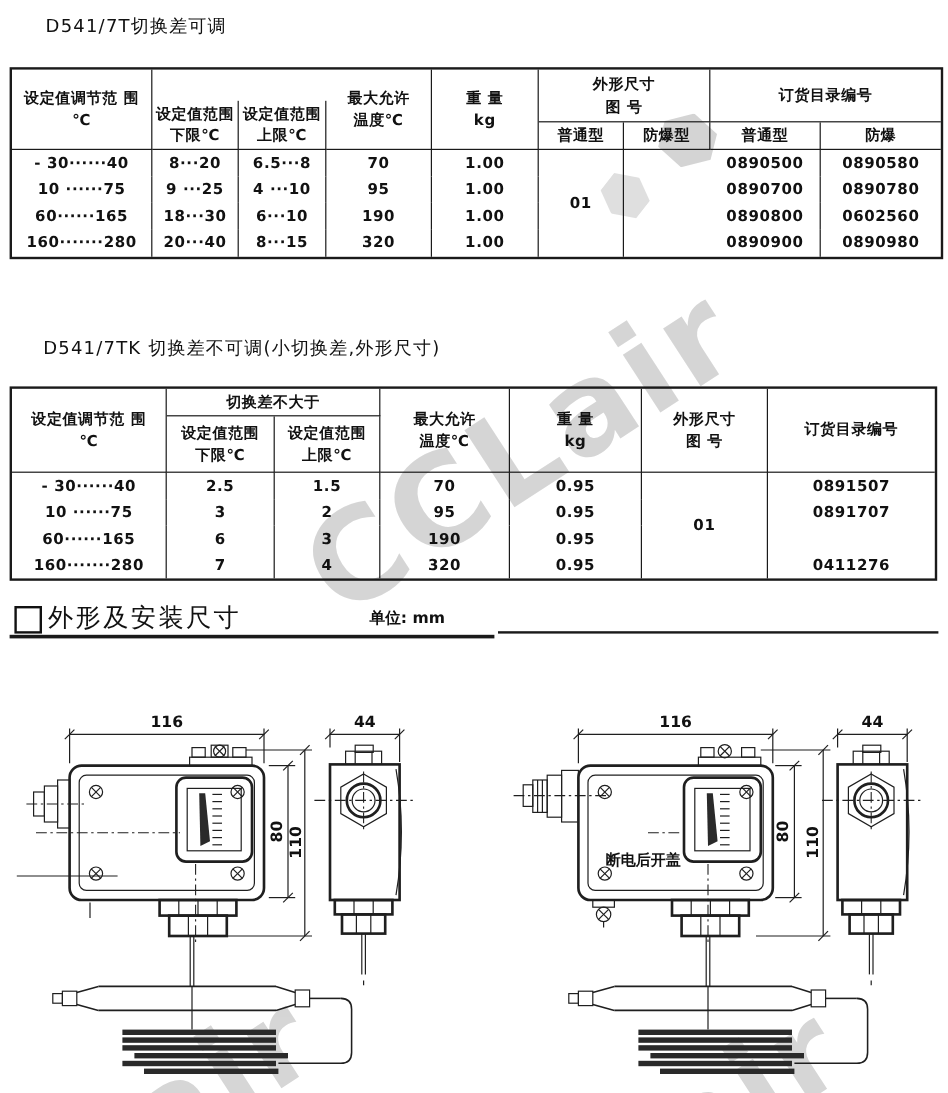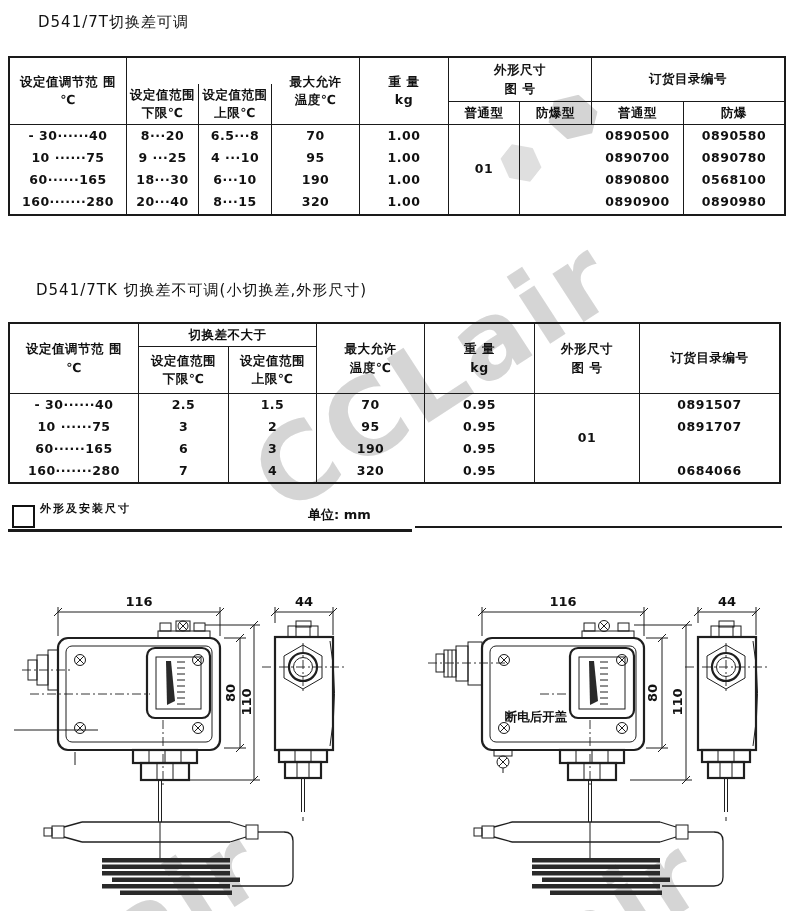--- a/index.html
+++ b/index.html
@@ -11,21 +11,21 @@
      font-weight:bold;font-size:12.5px;line-height:1.45;text-align:center;letter-spacing:.5px;
      box-sizing:border-box}
   .br{border-right:1.5px solid #1a1a1a}
   .bb{border-bottom:1.5px solid #1a1a1a}
   .rule{position:absolute;background:#1a1a1a;z-index:1}
   .wm{position:absolute;font-weight:bold;color:#b4b4b4;opacity:.55;white-space:nowrap;
       letter-spacing:4px;transform-origin:0 50%;z-index:0;font-family:"DejaVu Sans",sans-serif}
   .hex{position:absolute;background:#b0b0b0;opacity:.55;z-index:0;
        clip-path:polygon(50% 0%,95% 26%,95% 74%,50% 100%,5% 74%,5% 26%)}
   #secbox{position:absolute;left:12px;top:505px;width:19px;height:19px;border:2px solid #111;z-index:1}
-  #sectitle{position:absolute;left:40px;top:501px;font-size:11px;font-weight:bold;letter-spacing:2px;z-index:1}
+  #sectitle{position:absolute;left:40px;top:501px;font-size:21px;font-weight:normal;letter-spacing:2px;z-index:1}
   #unitlbl{position:absolute;left:308px;top:506px;font-size:13px;font-weight:bold;z-index:1}
   #dwg{position:absolute;left:0;top:560px;z-index:1}
   #dwg line,#dwg path,#dwg rect,#dwg circle,#dwg polygon,#dwg polyline{stroke:#1f1f1f;fill:none;stroke-width:1.3px}
   #dwg .sw2{stroke-width:2.2px}
   #dwg .sw1{stroke-width:1px}
   #dwg .fill{fill:#2a2a2a;stroke:none}
   #dwg .cl{stroke-dasharray:9 3 2 3;stroke-width:.9px}
   #dwg text{fill:#111;stroke:none;font:bold 13px "DejaVu Sans",sans-serif}
   #dwg text.small{font-size:12.5px}
 </style>
@@ -100,21 +100,21 @@
 
     <div class="c br" style="grid-area:4/6/8/7">01</div>
 
     <div class="c br" style="grid-area:4/8/5/9">0890500</div>
     <div class="c br" style="grid-area:5/8/6/9">0890700</div>
     <div class="c br" style="grid-area:6/8/7/9">0890800</div>
     <div class="c br" style="grid-area:7/8/8/9">0890900</div>
 
     <div class="c" style="grid-area:4/9/5/10">0890580</div>
     <div class="c" style="grid-area:5/9/6/10">0890780</div>
-    <div class="c" style="grid-area:6/9/7/10">0568100</div>
+    <div class="c" style="grid-area:6/9/7/10">0602560</div>
     <div class="c" style="grid-area:7/9/8/10">0890980</div>
   </div>
 
   <div class="ttl" style="left:36px;top:281px">D541/7TK 切换差不可调(小切换差,外形尺寸)</div>
 
   <div class="grid" style="left:8px;top:322px;grid-template-columns:129px 90px 88px 108px 110px 105px 139px;grid-template-rows:23px 47px 22px 22px 22px 22px">
     <div class="c br bb" style="grid-area:1/1/3/2">
       <span>设定值调节范 围</span>
       <span>℃</span>
     </div>
@@ -163,21 +163,21 @@
 
     <div class="c br" style="grid-area:3/5/4/6">0.95</div>
     <div class="c br" style="grid-area:4/5/5/6">0.95</div>
     <div class="c br" style="grid-area:5/5/6/6">0.95</div>
     <div class="c br" style="grid-area:6/5/7/6">0.95</div>
 
     <div class="c br" style="grid-area:3/6/7/7">01</div>
 
     <div class="c" style="grid-area:3/7/4/8">0891507</div>
     <div class="c" style="grid-area:4/7/5/8">0891707</div>
-    <div class="c" style="grid-area:6/7/7/8">0684066</div>
+    <div class="c" style="grid-area:6/7/7/8">0411276</div>
   </div>
 
   <div id="secbox"></div>
   <div id="sectitle">外形及安装尺寸</div>
   <div id="unitlbl">单位: mm</div>
   <div class="rule" style="left:8px;top:529px;width:404px;height:2.5px"></div>
   <div class="rule" style="left:415px;top:526px;width:367px;height:2px"></div>
 
   <svg id="dwg" width="790" height="351" viewBox="0 0 790 351">
 

